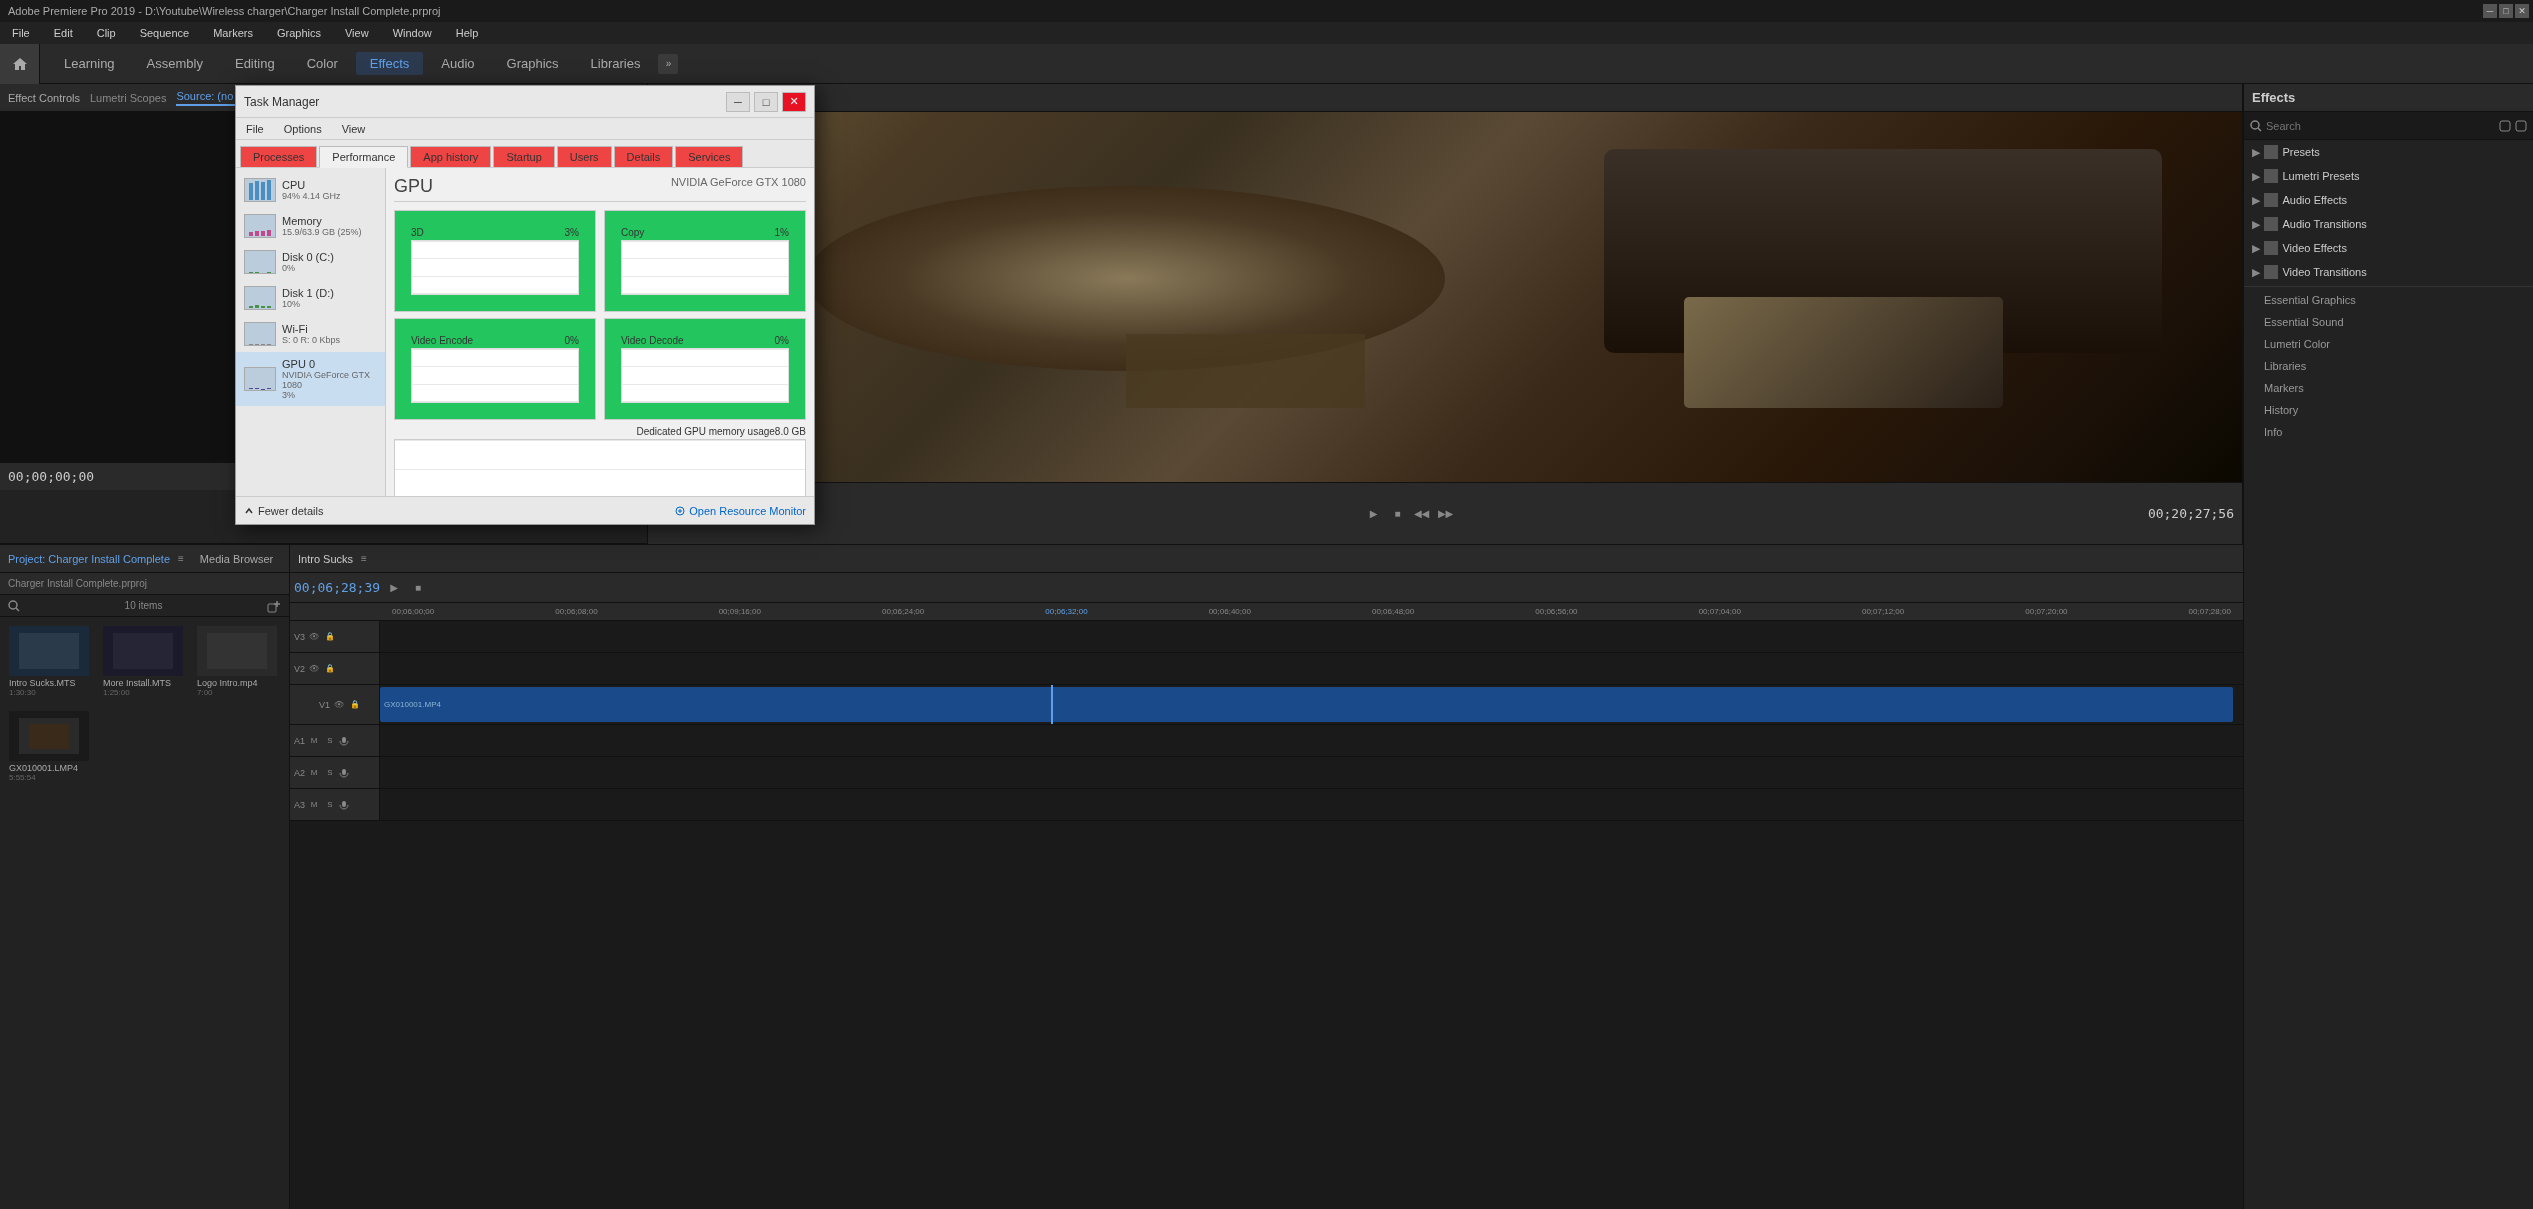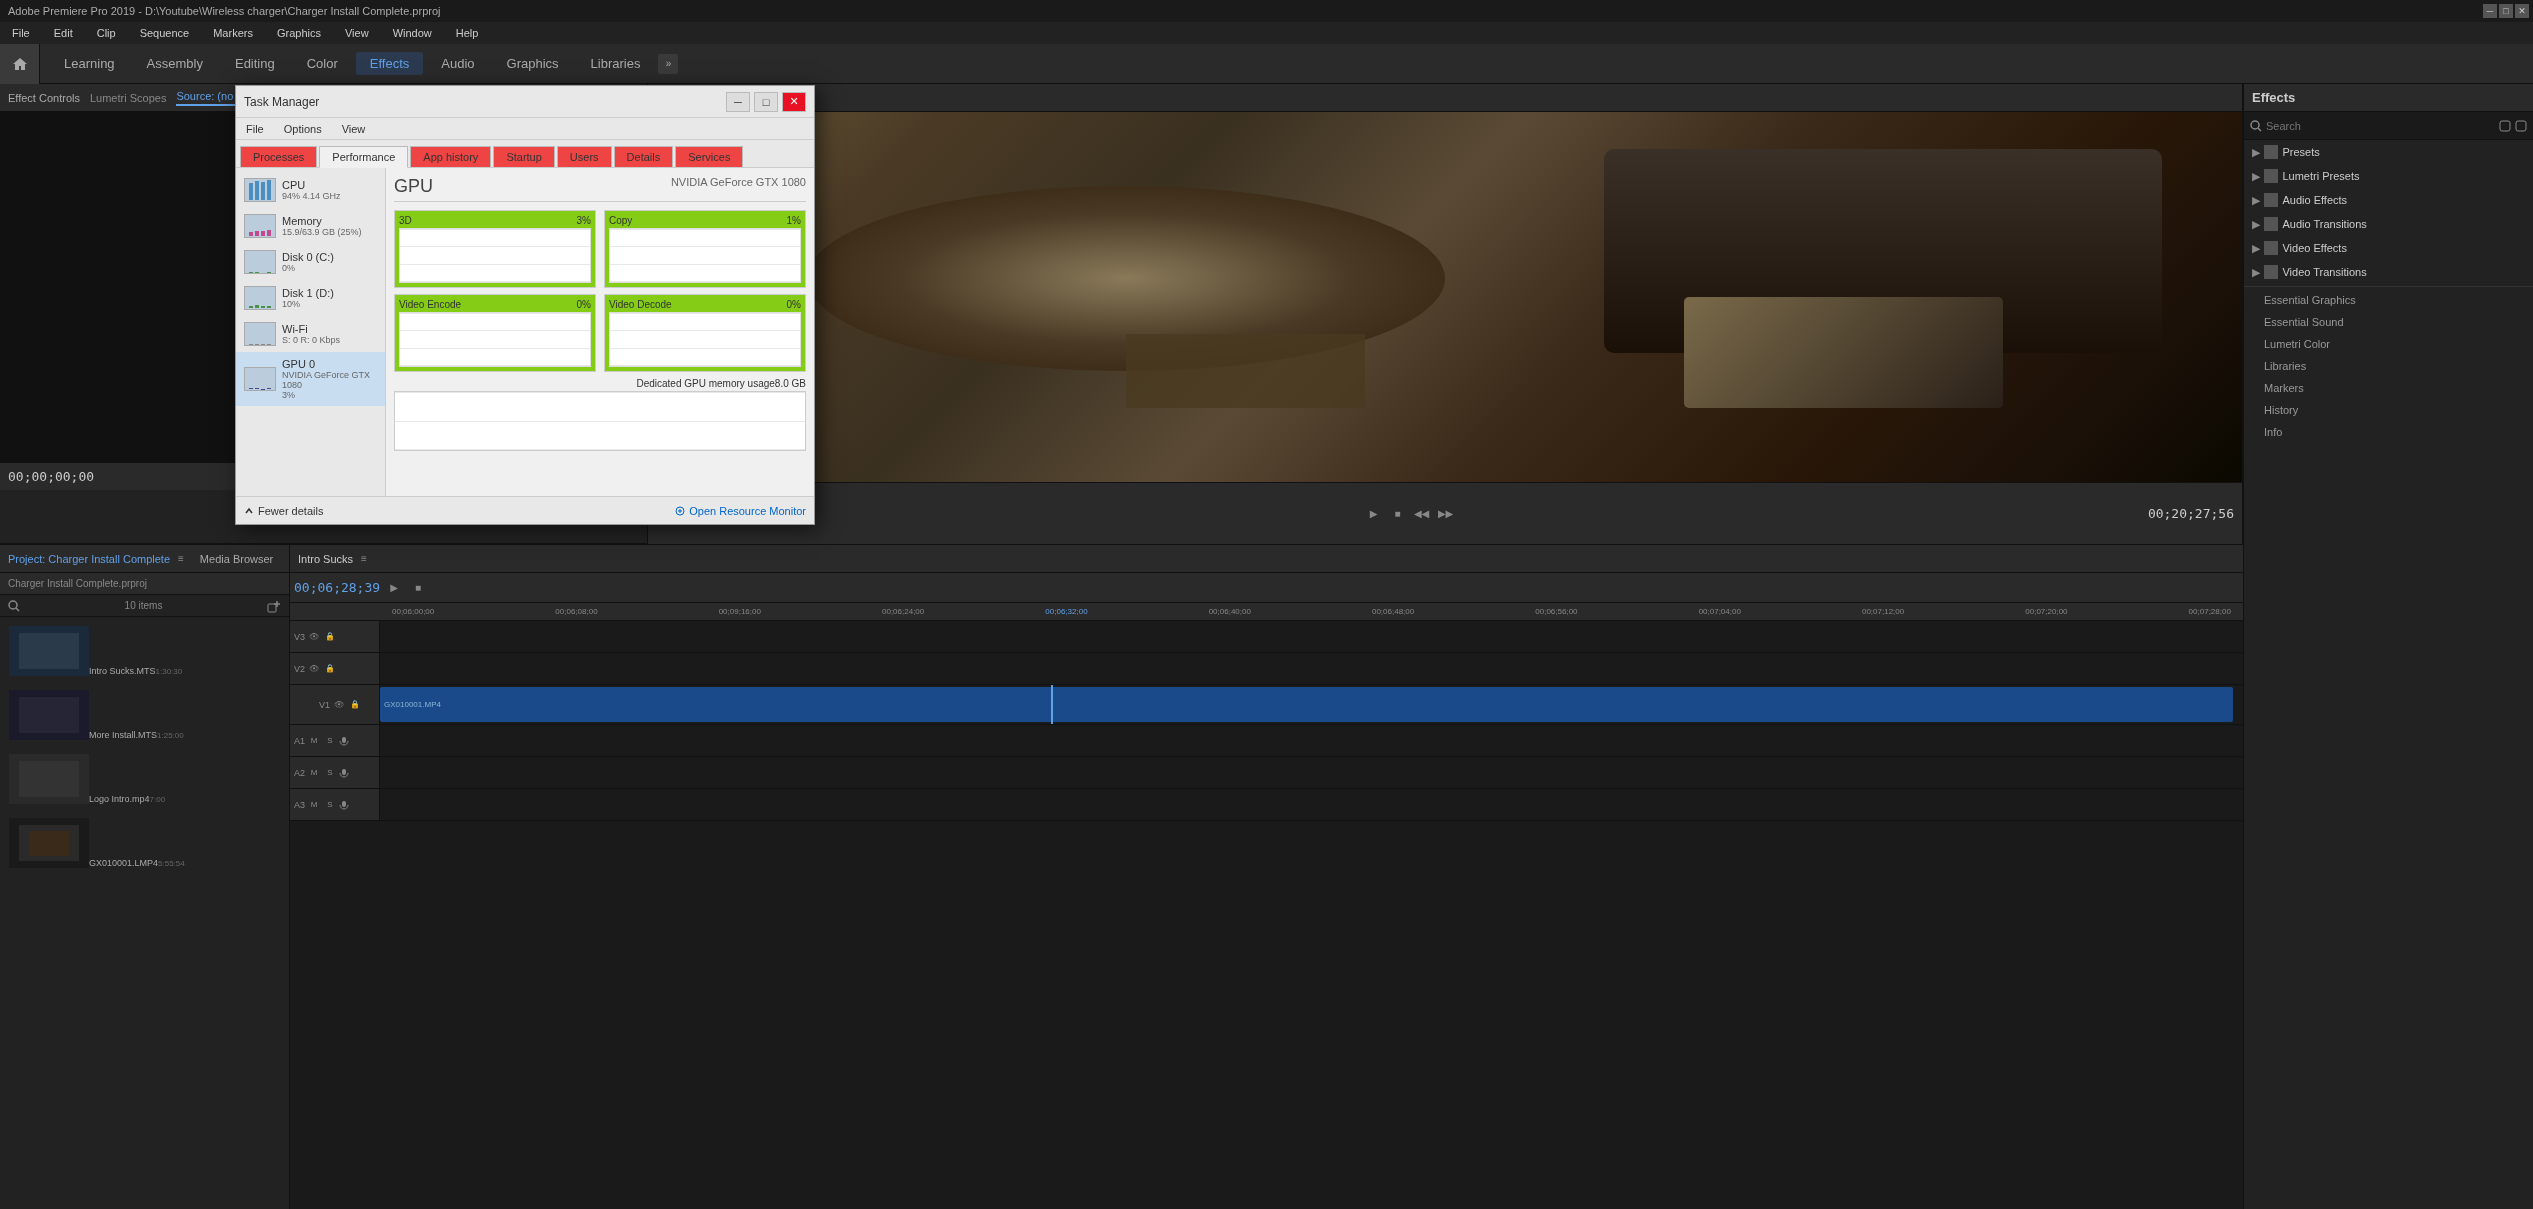--- a/index.html
+++ b/index.html
@@ -201,21 +201,21 @@
     .tm-gpu-title {
       display: flex; justify-content: space-between;
       font-size: 14px; color: #333; font-weight: normal;
       margin-bottom: 8px; padding-bottom: 4px; border-bottom: 1px solid #ccc;
     }
     .tm-gpu-subtitle { font-size: 11px; color: #666; }
     .tm-charts-row {
       display: flex; gap: 8px; margin-bottom: 6px;
     }
     .tm-chart-box {
-      flex: 1; border: 1px solid #ccc; background: #84cc16; padding: 4px;
+      flex: 1; border: 1px solid #ccc; background: #22c55e; padding: 16px;
     }
     .tm-chart-label {
       font-size: 10px; color: #333; margin-bottom: 2px;
       display: flex; justify-content: space-between;
     }
     .tm-chart-area {
       height: 55px; background: #fff;
       border: 1px solid #ddd;
       position: relative; overflow: hidden;
     }
@@ -250,21 +250,21 @@
     }
     .tm-footer-fewer { display: flex; align-items: center; gap: 4px; cursor: pointer; }
 
     
     .tm-sidebar::-webkit-scrollbar { width: 6px; }
     .tm-sidebar::-webkit-scrollbar-track { background: #ddd; }
     .tm-sidebar::-webkit-scrollbar-thumb { background: #aaa; }
 
     
     .media-item {
-      display: flex; flex-direction: row; align-items: flex-end;
+      display: flex; flex-direction: column; align-items: flex-start;
       padding: 4px; cursor: pointer; border: 1px solid transparent;
     }
     .media-thumb {
       width: 80px; height: 50px; background: #333;
       display: flex; align-items: center; justify-content: center;
     }
     .media-label { font-size: 9px; color: #aaa; text-align: center; margin-top: 2px; }
     .media-duration { font-size: 8px; color: #666; }
   </style>
 </head>

